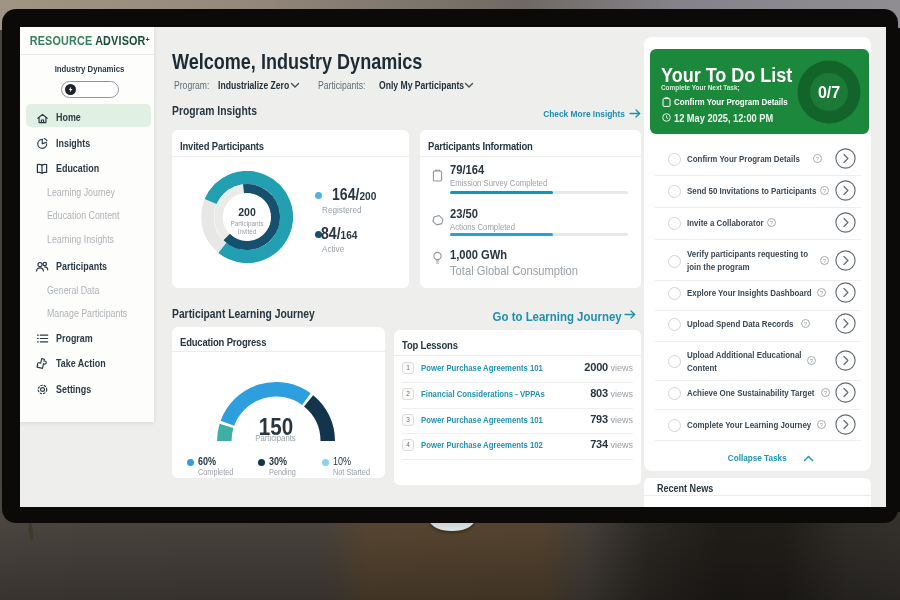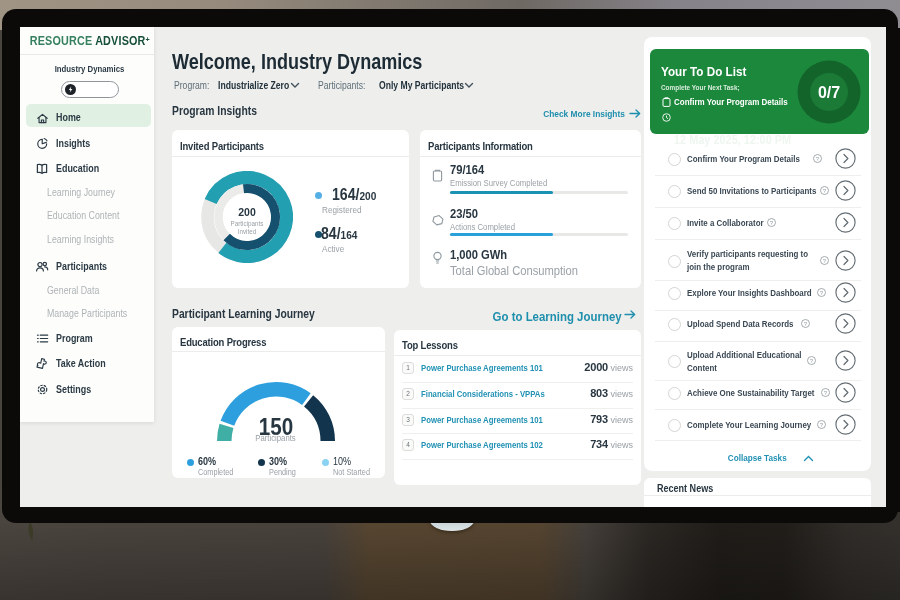--- a/index.html
+++ b/index.html
@@ -239,32 +239,32 @@
     <div class="lrow" style="top:109px;">
         <span class="lnum">4</span>
         <span class="lnm"><span class="sx">Power Purchase Agreements 102</span></span>
         <span class="lvw"><b>734</b> <span class="muted">views</span></span>
       </div>
     <div class="abs lsep" style="top:129px;"></div>
   </div>
 
   <div class="card" style="left:624px;top:10px;width:227px;height:434px;border-radius:8px;"></div>
   <div class="abs" style="left:630px;top:22px;width:219px;height:85px;border-radius:6px;background:#1c883c;"></div>
-  <div class="abs" style="left:641px;top:37px;font-size:13px;font-weight:700;color:#fff;"><span class="sx" style="transform:scaleX(.9);">Your To Do List</span></div>
+  <div class="abs" style="left:641px;top:37px;font-size:20px;font-weight:700;color:#fff;"><span class="sx" style="transform:scaleX(.9);">Your To Do List</span></div>
   <div class="abs" style="left:641px;top:56px;font-size:8px;font-weight:600;color:#d9ecdd;"><span class="sx" style="transform:scaleX(.8);">Complete Your Next Task;</span></div>
   <svg class="abs" style="left:642px;top:70px;" width="9" height="10" viewBox="0 0 9 10" fill="none" stroke="#fff" stroke-width="1">
       <rect x="1" y="1.6" width="7" height="7.8" rx="1"></rect>
       <path d="M2.8 1.8V.8h3.4v1"></path>
     </svg>
   <div class="abs" style="left:654px;top:69px;font-size:9.5px;font-weight:700;color:#fff;"><span class="sx" style="transform:scaleX(.84);">Confirm Your Program Details</span></div>
   <svg class="abs" style="left:642px;top:86px;" width="9" height="9" viewBox="0 0 9 9" fill="none" stroke="#e8f3ea" stroke-width="1">
       <circle cx="4.5" cy="4.5" r="3.8"></circle>
       <path d="M4.5 2.5v2.2l1.6 1"></path>
     </svg>
-  <div class="abs" style="left:654px;top:85px;font-size:13px;font-weight:700;color:#eef6ef;margin-top:20px;"><span class="sx" style="transform:scaleX(.84);">12 May 2025, 12:00 PM</span></div>
+  <div class="abs" style="left:654px;top:85px;font-size:11px;font-weight:700;color:#eef6ef;"><span class="sx" style="transform:scaleX(.84);">12 May 2025, 12:00 PM</span></div>
   <svg class="abs" style="left:777px;top:33px;" width="64" height="64" viewBox="0 0 64 64">
     <circle cx="32" cy="32" r="31.5" fill="#13642a"></circle>
     <circle cx="32" cy="32" r="19" fill="#1a7a36"></circle>
     <text x="32" y="38" text-anchor="middle" font-size="16" font-weight="700" fill="#fff">0/7</text>
   </svg>
 
   <div class="rad" style="left:648px;top:126px;"></div>
   <div class="tt" style="left:667px;top:126px;"><span class="sx" style="transform:scaleX(.88);">Confirm Your Program Details</span></div>
   <svg class="qm" style="left:793px;top:127px;">
       <use href="#qmk"></use>

